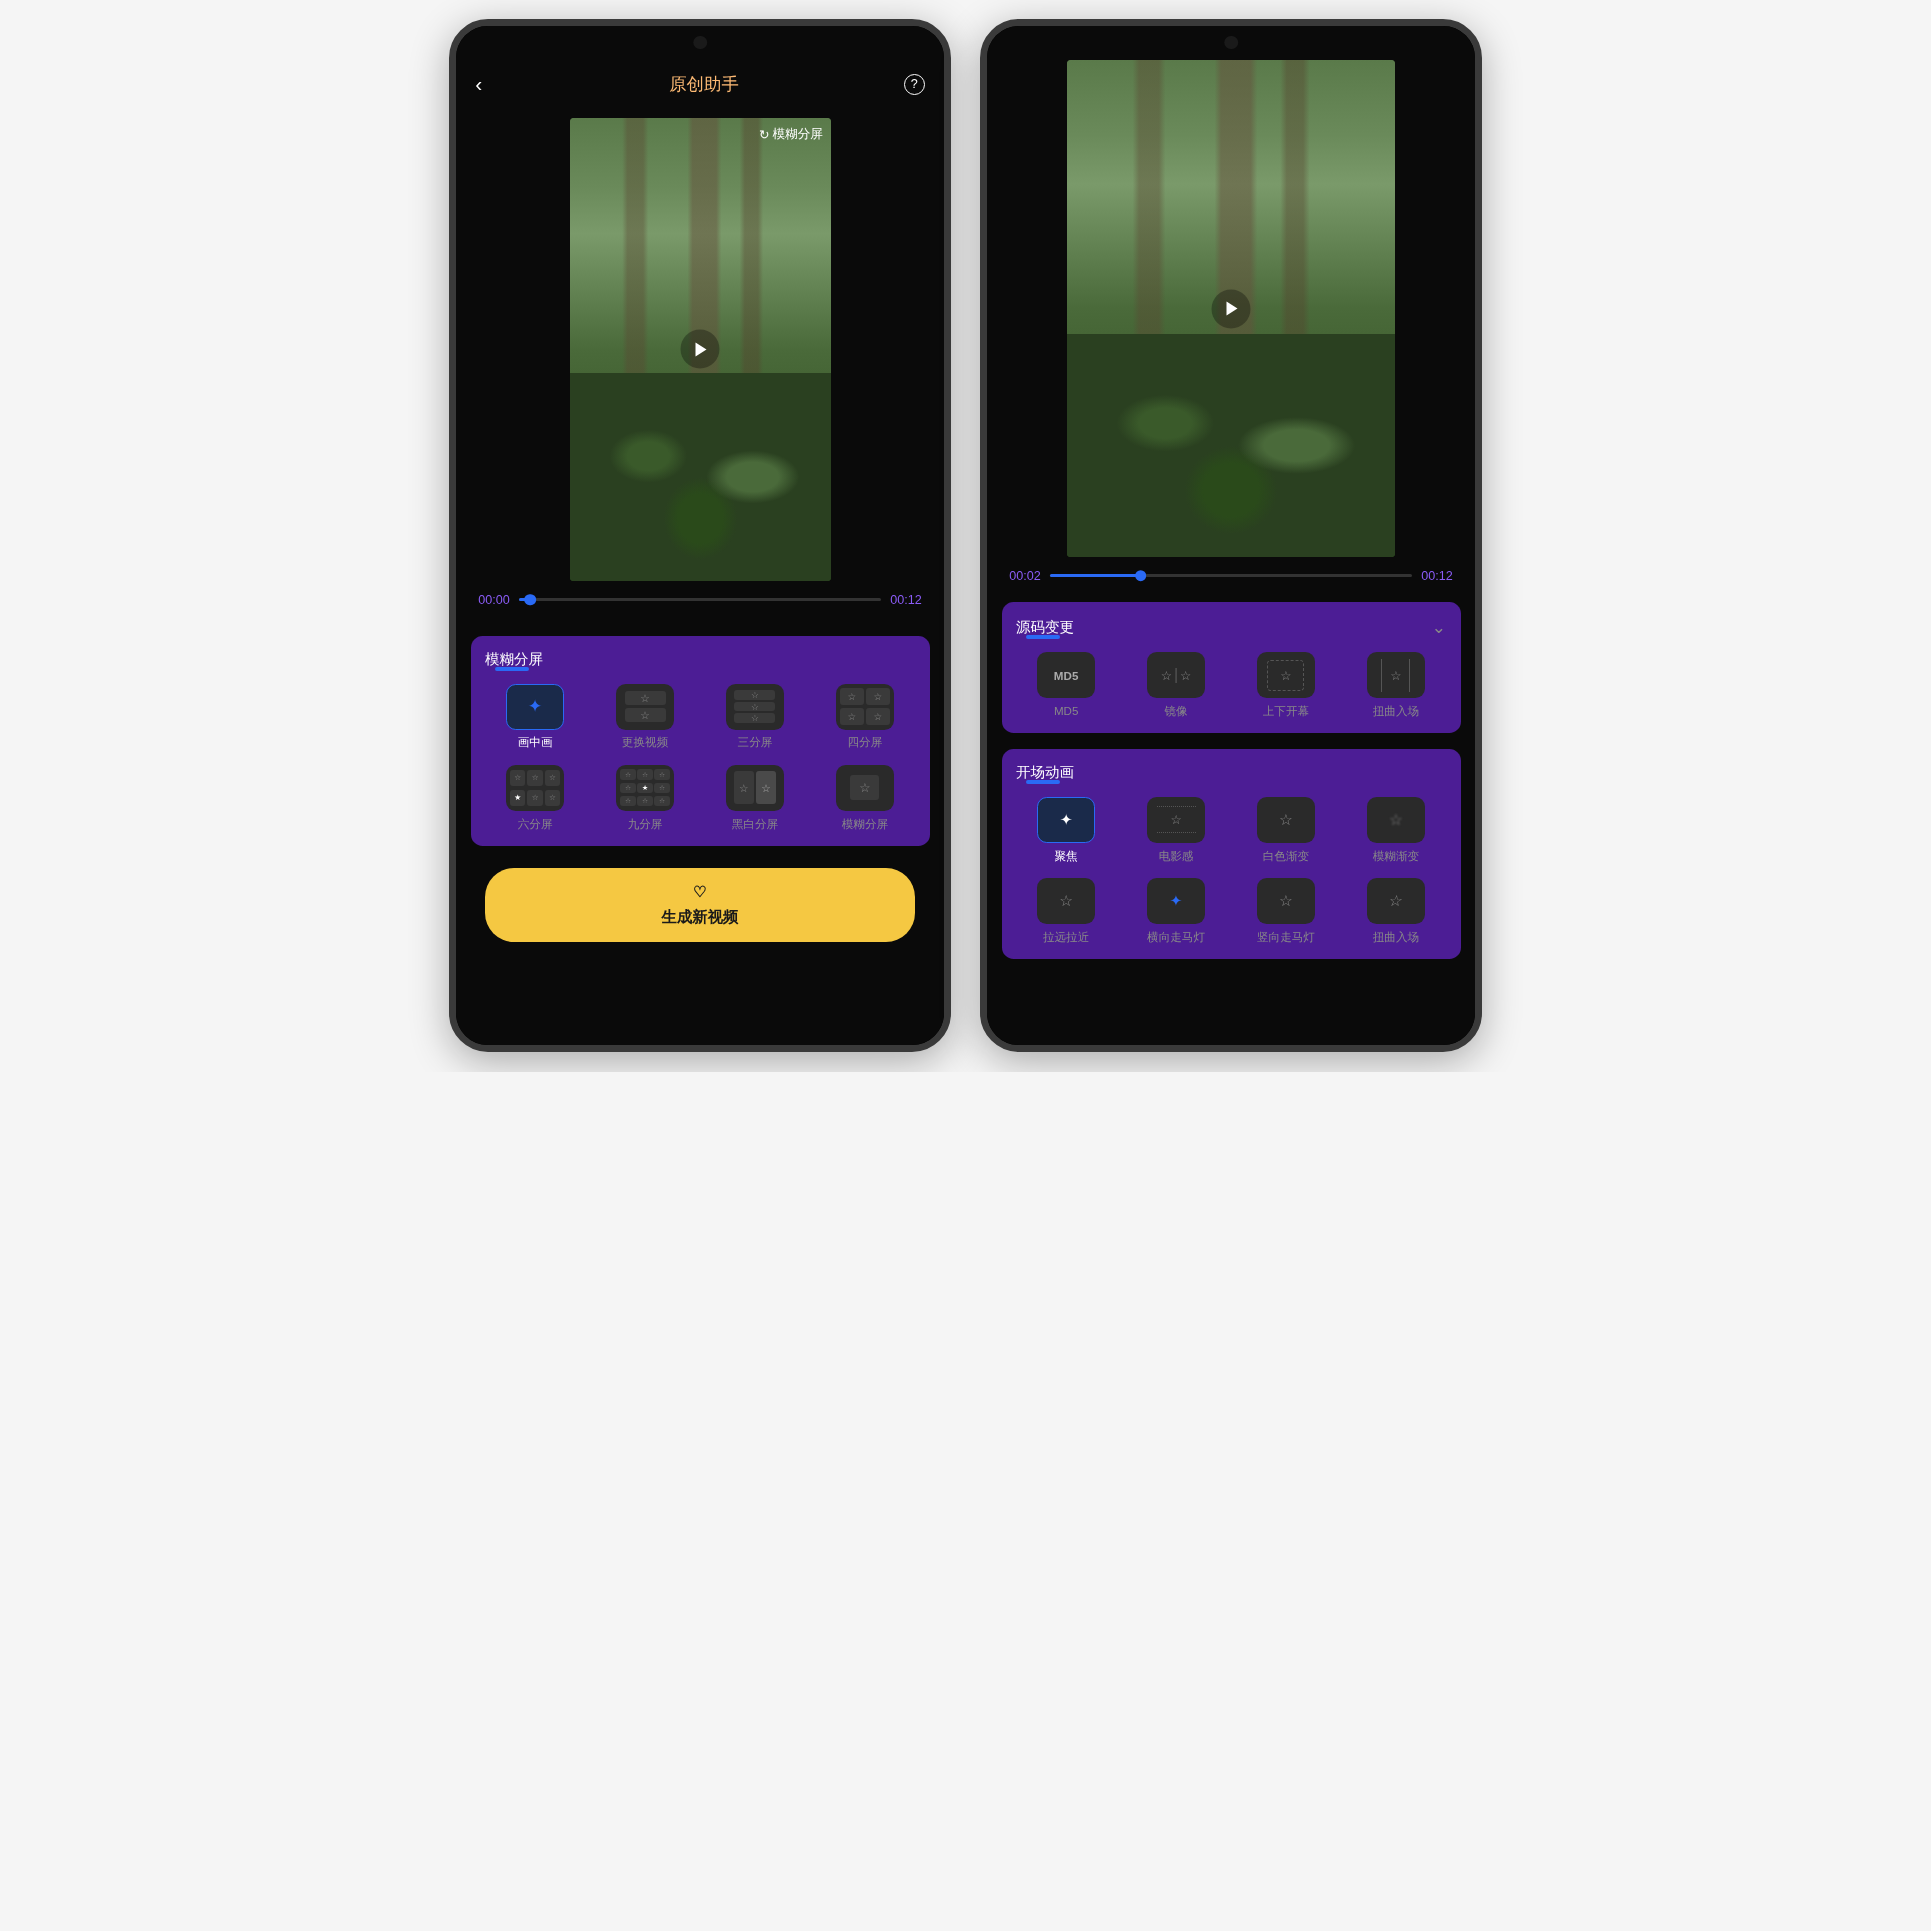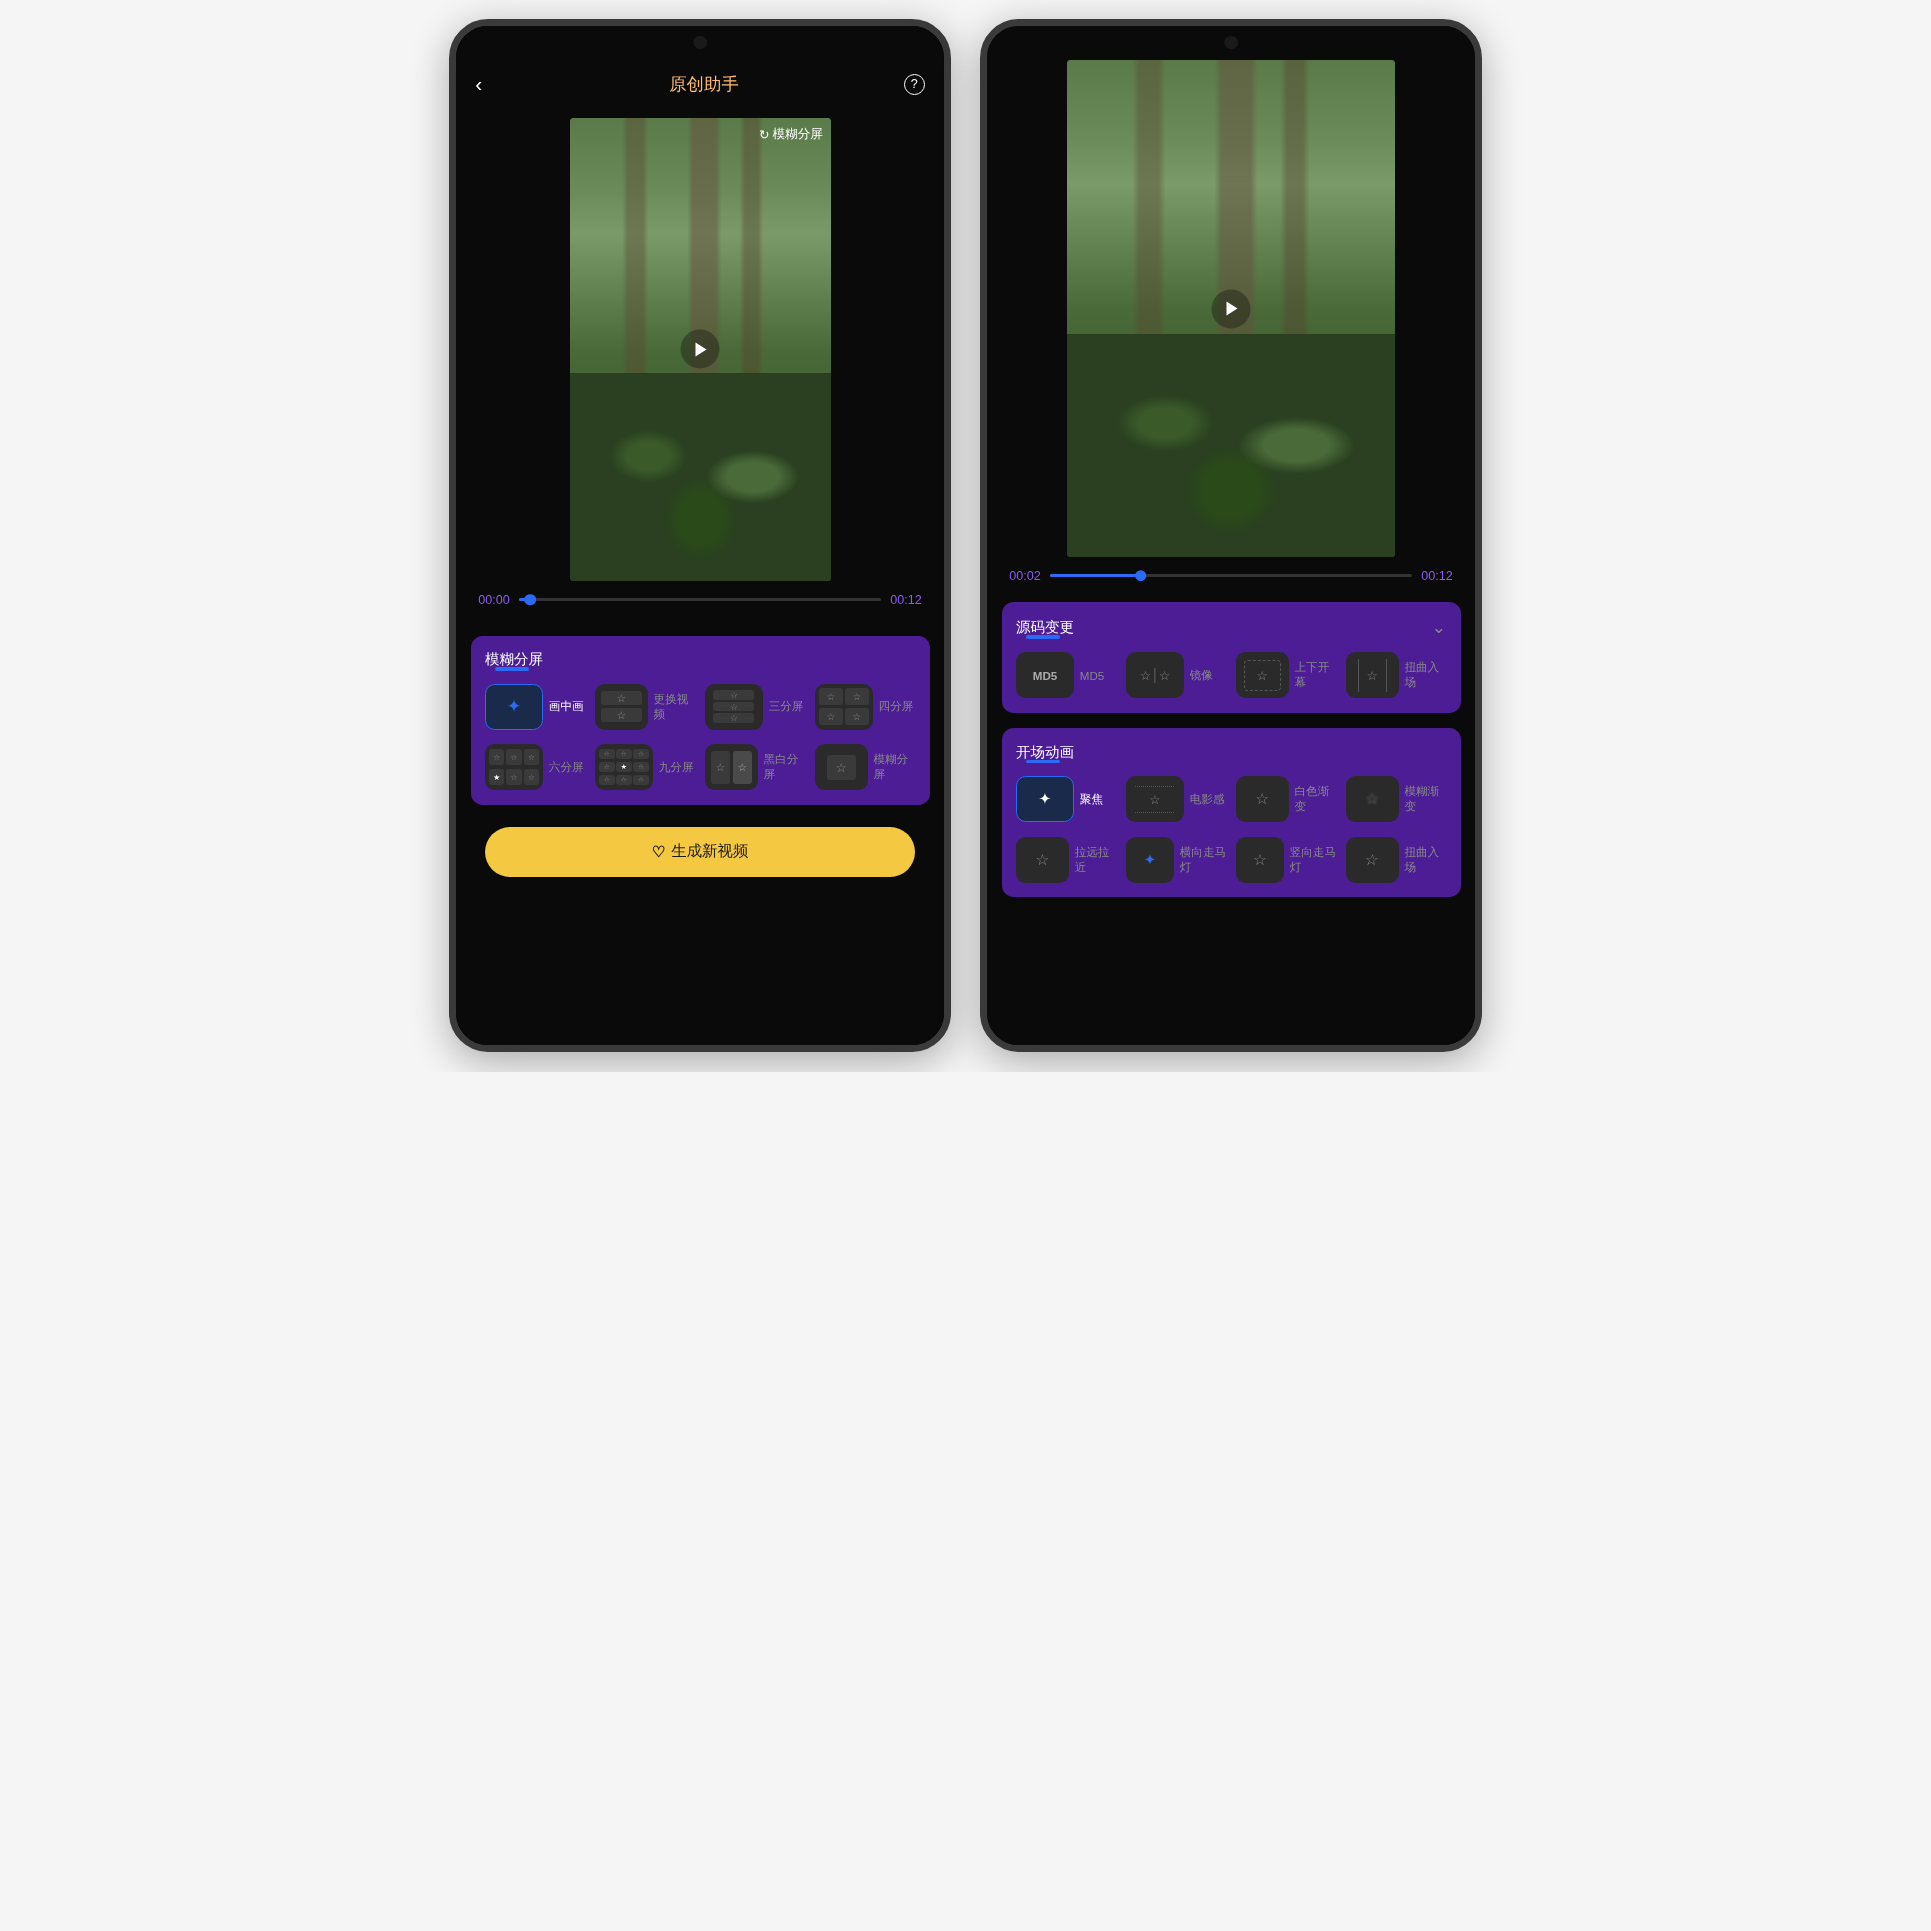--- a/index.html
+++ b/index.html
@@ -162,21 +162,21 @@
   background: #2a6af5;
   border-radius: 1.9px;
 }
 .option-grid {
   display: grid;
   grid-template-columns: repeat(4, 1fr);
   gap: 14.5px 9.7px;
 }
 .option-item {
   display: flex;
-  flex-direction: row;
+  flex-direction: column;
   align-items: center;
   gap: 5.8px;
 }
 .option-icon {
   width: 58px;
   height: 46px;
   background: #2a2a2a;
   border-radius: 9.7px;
   display: flex;
   align-items: center;
@@ -212,25 +212,26 @@
   gap: 3.9px;
 }
 .generate-btn {
   margin: 14.5px 29px;
   background: #f5c842;
   color: #1a1a1a;
   padding: 14.5px;
   border-radius: 29px;
   text-align: center;
   font-size: 15.4px;
-  font-weight: 400;
+  font-weight: 700;
   display: flex;
   align-items: center;
   justify-content: center;
   gap: 5.8px;
+  flex-direction: column;
 }
 .heart-icon::before { content: '♡'; font-weight: bold; }
 </style>
 </head>
 <body>
 
 <div class="phone">
   <div class="notch"></div>
   <div class="screen">
     <div class="header">

